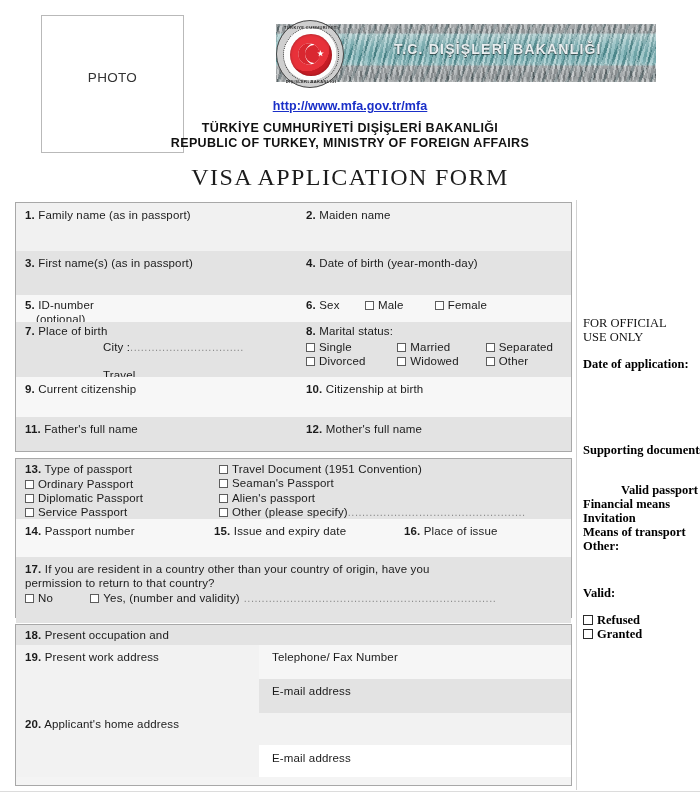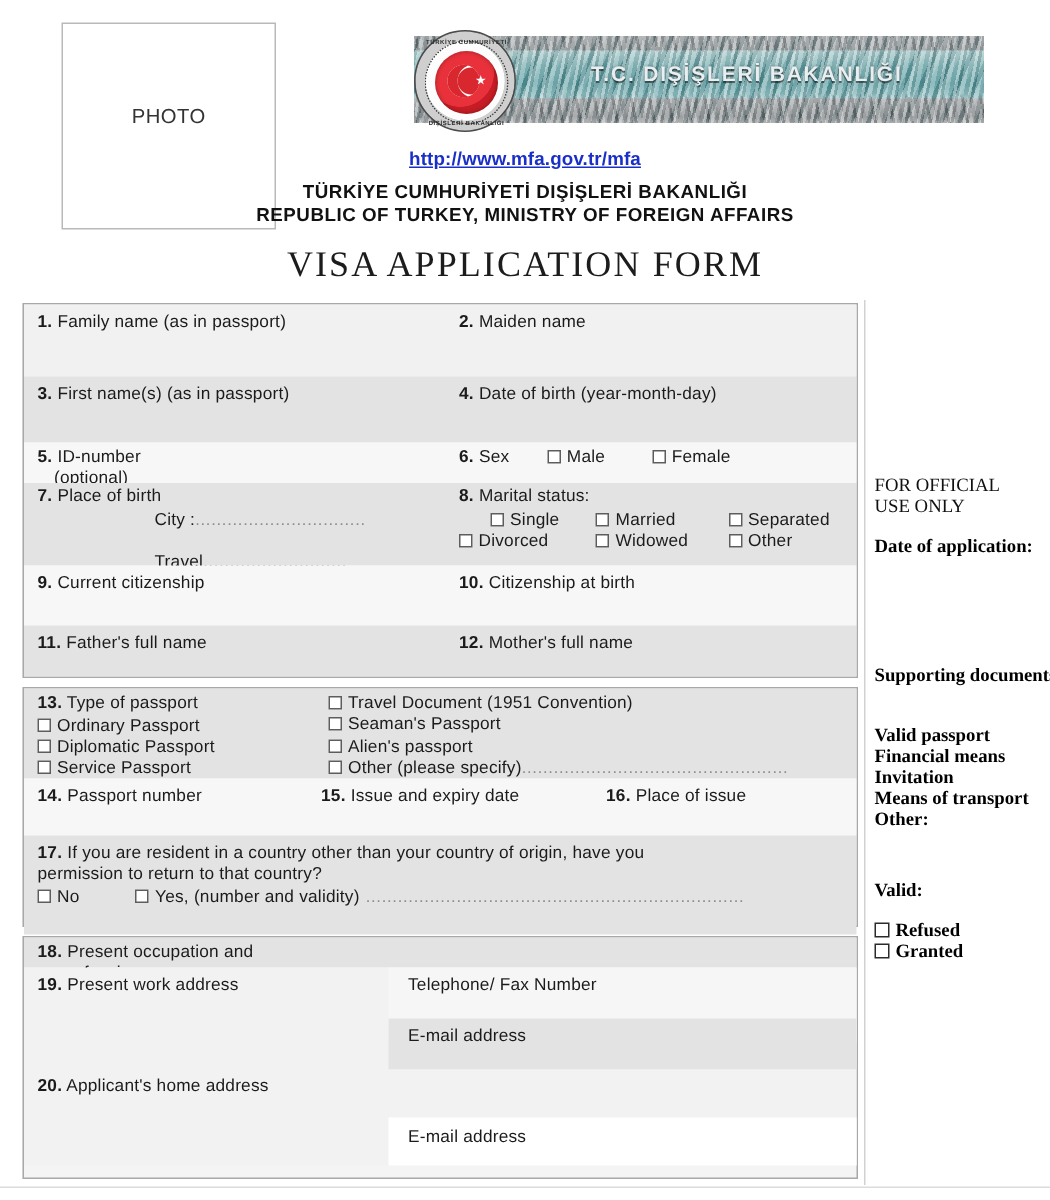--- a/index.html
+++ b/index.html
@@ -358,21 +358,21 @@
         <span>City :</span><span class="dots">................................</span>
       </div>
       <div style="padding-left:78px; margin-top:14px;">
         <span>Travel</span><span class="dots">...........................</span>
       </div>
     </div>
     <div class="cell-right fld" style="top:2px;">
       <div><span class="num">8.</span>
         <span>Marital status:</span></div>
       <div style="margin-top:2px;">
-        <span class="cbitem" style="width:88px;text-align:center;">
+        <span class="cbitem" style="width:88px;">
           <span class="cb"></span><span>Single</span>
         </span>
         <span class="cbitem" style="width:85px;">
           <span class="cb"></span><span>Married</span>
         </span>
         <span class="cbitem">
           <span class="cb"></span><span>Separated</span>
         </span>
       </div>
       <div>
@@ -501,21 +501,21 @@
       <span>Applicant's home address</span>
     </div>
   </div>
 </div>
 
 <div id="official-col">
   <div class="off-title">FOR OFFICIAL</div>
   <div class="off-title">USE ONLY</div>
   <div class="off-text" style="margin-top:13px;">Date of application:</div>
   <div class="off-text" style="margin-top:72px;">Supporting documents:</div>
-  <div class="off-text" style="margin-top:26px;">Valid passport</div>
+  <div class="off-text" style="margin-top:26px;text-align:right;">Valid passport</div>
   <div class="off-text">Financial means</div>
   <div class="off-text">Invitation</div>
   <div class="off-text">Means of transport</div>
   <div class="off-text">Other:</div>
 
   <div class="off-text" style="margin-top:33px;">Valid:</div>
   <div class="off-text" style="margin-top:13px;">
     <span class="offcb"></span><span>Refused</span>
   </div>
   <div class="off-text">

